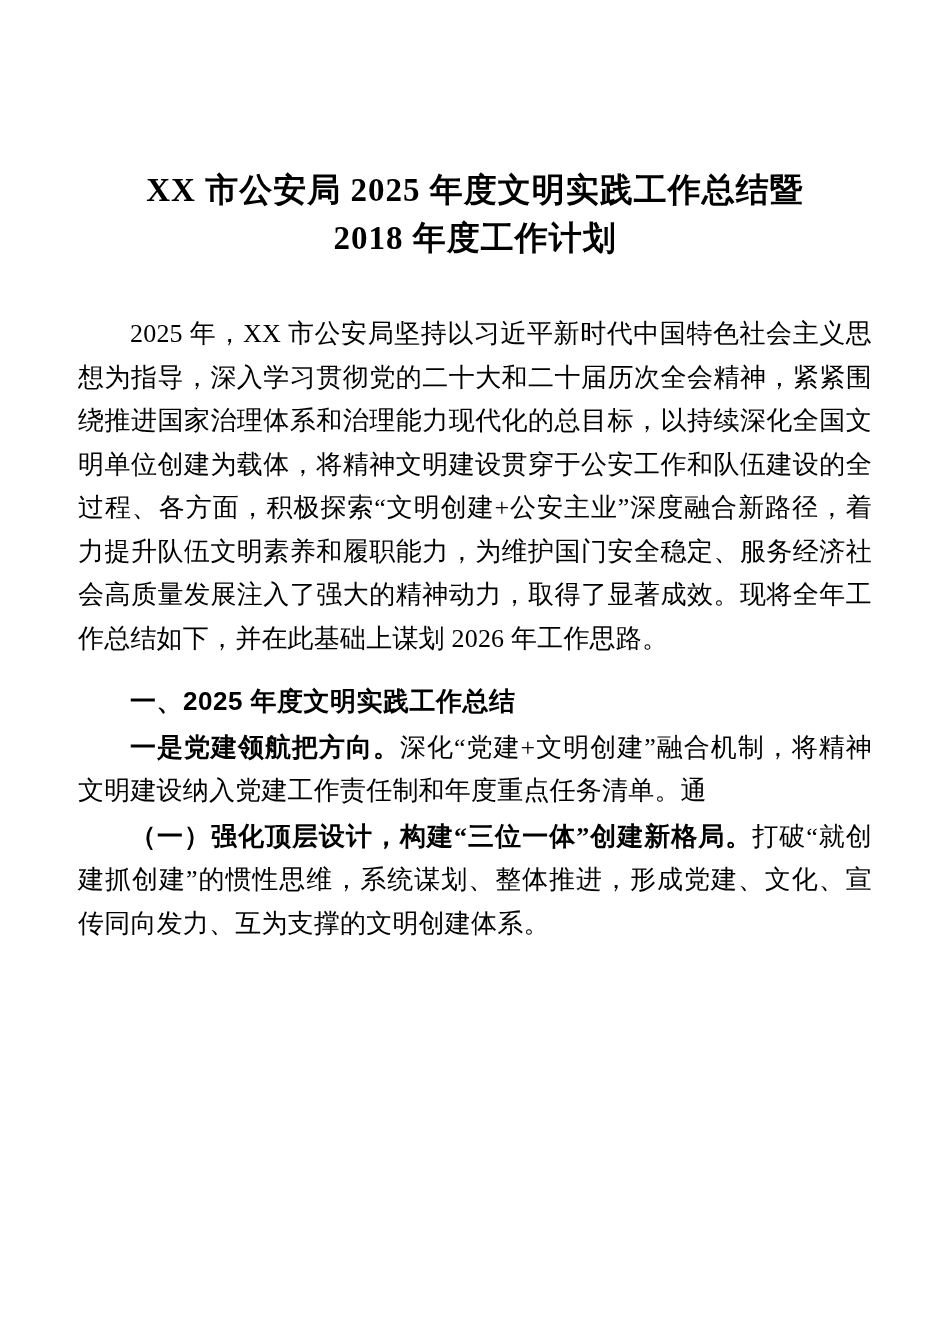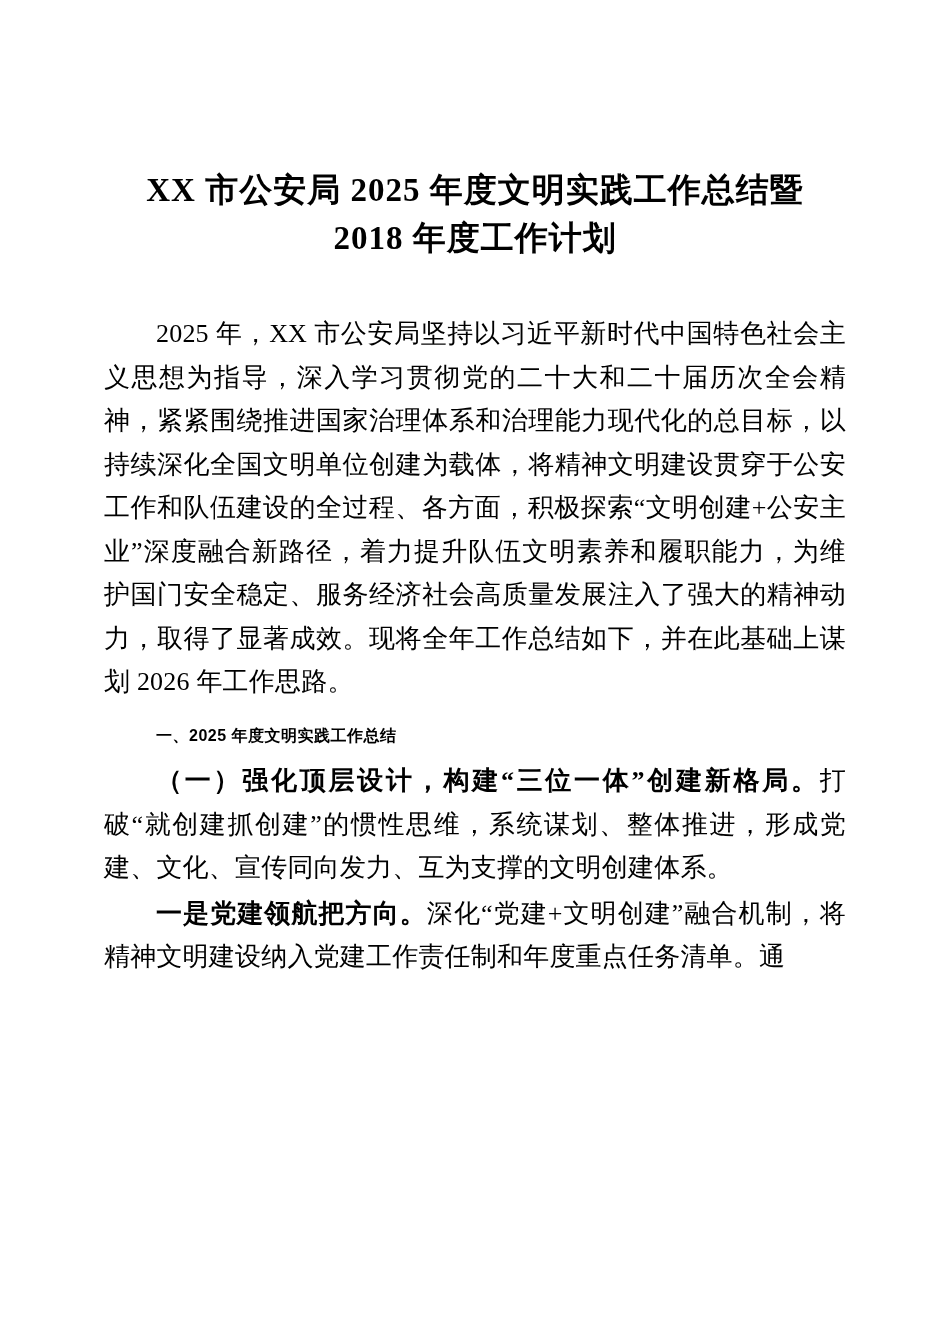--- a/index.html
+++ b/index.html
@@ -22,36 +22,36 @@
     text-align: center;
     font-size: 33px;
     line-height: 48px;
     font-weight: 700;
     letter-spacing: 1px;
   }
   .title-line {
     display: block;
   }
   .body-col {
-    padding: 0 104px;
+    padding: 0 78px;
   }
   .para {
     margin: 0;
     font-size: 26px;
     line-height: 43.5px;
     text-align: justify;
     text-indent: 52px;
     letter-spacing: 0.2px;
   }
   .p-intro {
     margin-top: 50px;
   }
   .section-heading {
-    margin: 10px 0 0 0;
-    font-size: 16px;
+    margin: 20px 0 0 0;
+    font-size: 26px;
     line-height: 43.5px;
     font-weight: 700;
     text-indent: 52px;
     text-align: justify;
     font-family: "Liberation Sans", "DejaVu Sans", sans-serif;
     letter-spacing: 0.5px;
   }
   .p-sub {
     margin-top: 2px;
   }
@@ -69,19 +69,19 @@
     <span class="title-line">2018 年度工作计划</span>
   </h1>
 
   <div class="body-col">
 
     <p class="para p-intro">2025 年，XX 市公安局坚持以习近平新时代中国特色社会主义思想为指导，深入学习贯彻党的二十大和二十届历次全会精神，紧紧围绕推进国家治理体系和治理能力现代化的总目标，以持续深化全国文明单位创建为载体，将精神文明建设贯穿于公安工作和队伍建设的全过程、各方面，积极探索“文明创建+公安主业”深度融合新路径，着力提升队伍文明素养和履职能力，为维护国门安全稳定、服务经济社会高质量发展注入了强大的精神动力，取得了显著成效。现将全年工作总结如下，并在此基础上谋划 2026 年工作思路。</p>
 
     <h2 class="section-heading">一、2025 年度文明实践工作总结</h2>
 
 
+    <p class="para p-sub"><strong class="lead">一是党建领航把方向。</strong><span>深化“党建+文明创建”融合机制，将精神文明建设纳入党建工作责任制和年度重点任务清单。通</span></p>
+
     <p class="para p-sub"><strong class="lead">（一）强化顶层设计，构建“三位一体”创建新格局。</strong><span>打破“就创建抓创建”的惯性思维，系统谋划、整体推进，形成党建、文化、宣传同向发力、互为支撑的文明创建体系。</span></p>
-
-    <p class="para p-sub"><strong class="lead">一是党建领航把方向。</strong><span>深化“党建+文明创建”融合机制，将精神文明建设纳入党建工作责任制和年度重点任务清单。通</span></p>
 
   </div>
 
 </div>
 
 </body></html>

